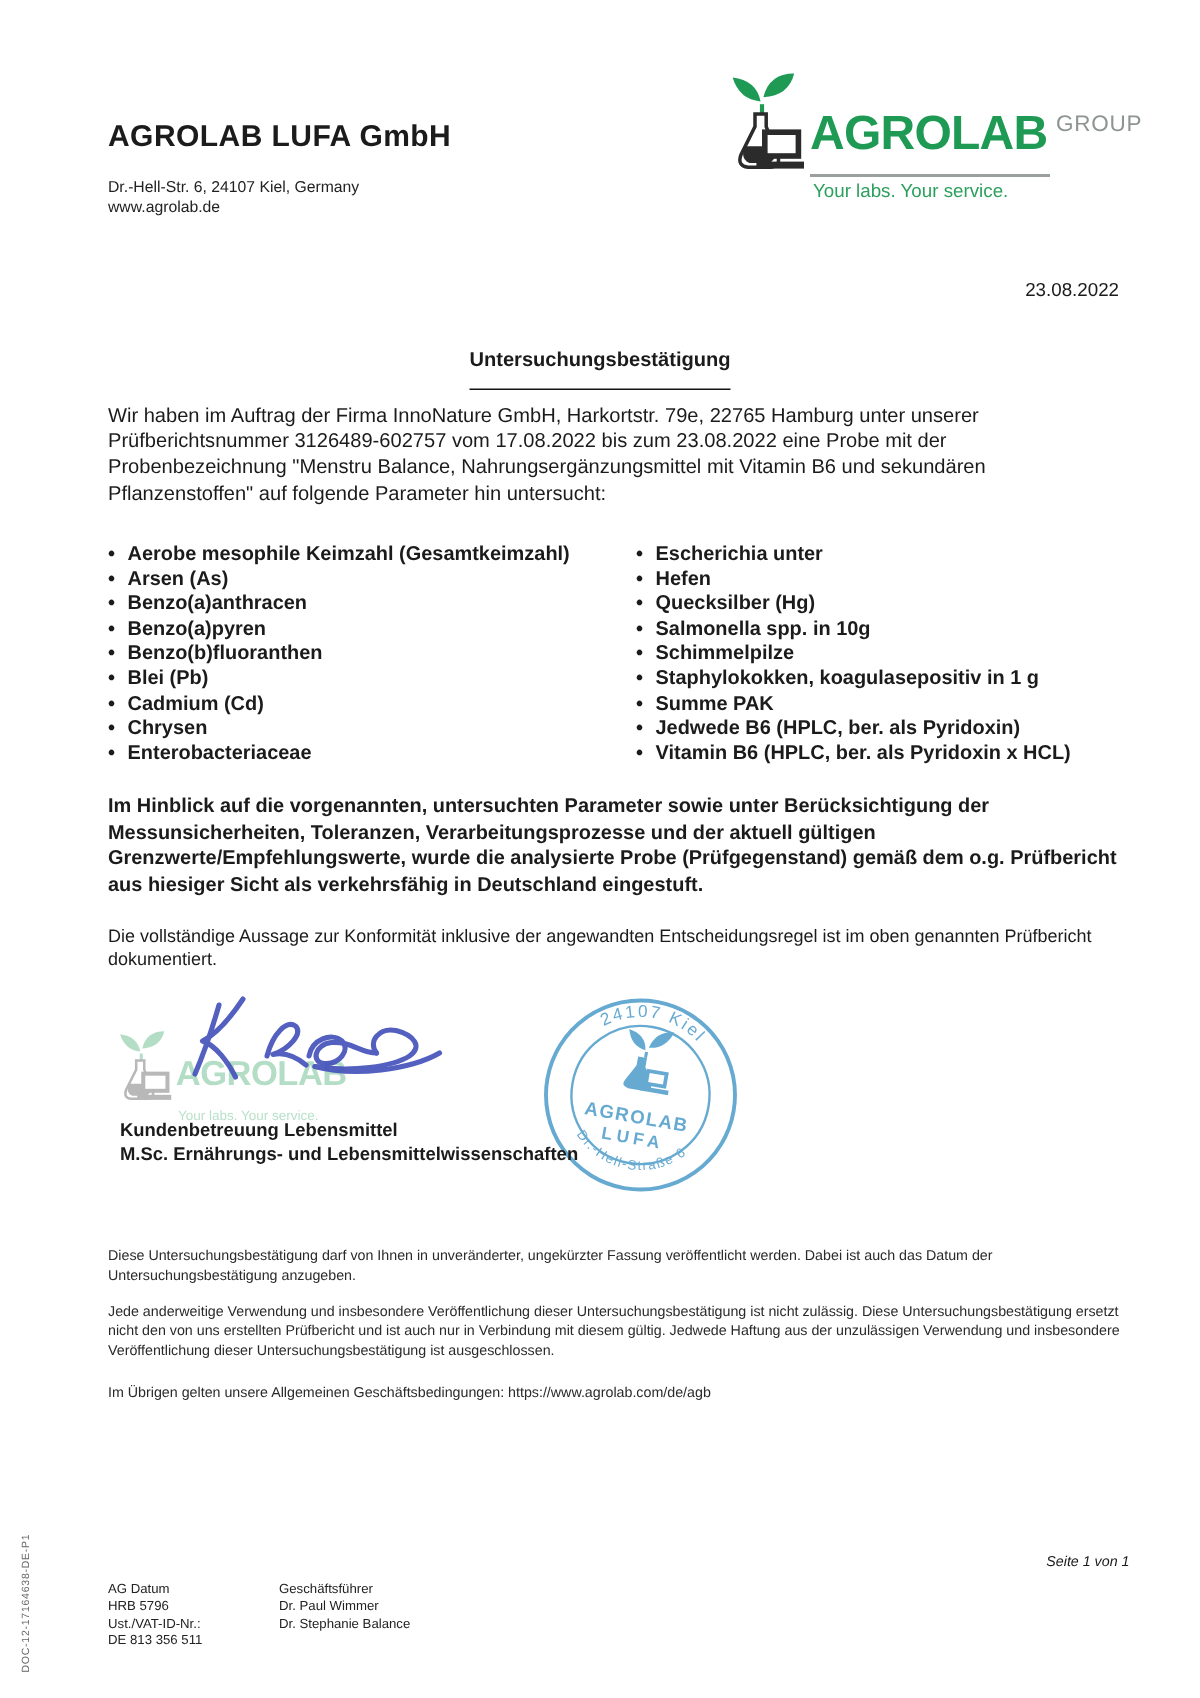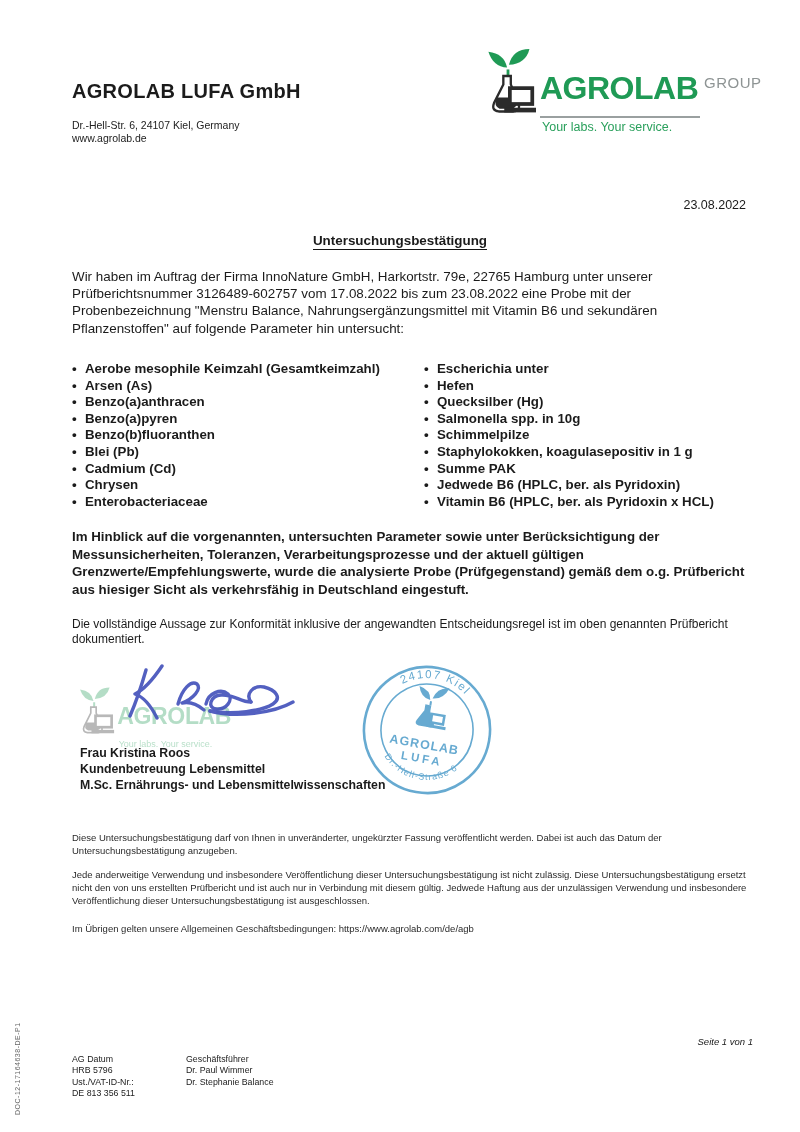--- a/index.html
+++ b/index.html
@@ -13,23 +13,23 @@
   .company-name{left:72px;top:80px;font-size:20px;font-weight:bold;letter-spacing:.3px;}
   .address{left:72px;top:119px;font-size:10.5px;line-height:12.5px;color:#222;}
   
   .logo{left:480px;top:44px;width:300px;height:96px;}
   .logo .brand{position:absolute;left:60px;top:26px;font-size:32px;font-weight:bold;color:#1f9a55;letter-spacing:-.5px;}
   .logo .group{position:absolute;left:224px;top:30px;font-size:15px;color:#8e9494;letter-spacing:.5px;}
   .logo .rule{position:absolute;left:60px;top:72px;width:160px;height:2px;background:#9aa0a0;}
   .logo .tagline{position:absolute;left:62px;top:76px;font-size:12.5px;color:#2aa05c;}
   
   .logo.watermark{left:74px;top:684px;transform:scale(.72);transform-origin:0 0;opacity:.33;}
-  .date{right:54px;top:198px;font-size:12.5px;}
+  .date{right:54px;top:186px;font-size:12.5px;}
   .title-wrap{left:0;top:231px;width:800px;text-align:center;}
-  .title{font-size:13.4px;font-weight:bold;border-bottom:1.6px solid #141414;padding-bottom:1px;}
+  .title{font-size:13.4px;font-weight:bold;border-bottom:1.6px solid #141414;padding-bottom:12px;}
   .intro{left:72px;top:268px;width:676px;font-size:13.4px;line-height:17.2px;}
   
   .params{left:72px;top:361px;width:696px;display:flex;}
   .param-col{display:flex;flex-direction:column;}
   .param-col.left{width:352px;}
   .param-col.right{flex:1;}
   .param-row{display:flex;font-size:13.3px;font-weight:bold;line-height:16.6px;}
   .param-row .bullet{width:13px;flex:none;}
   .conclusion{left:72px;top:528px;width:688px;font-size:13.3px;line-height:17.6px;font-weight:bold;}
   .conformity{left:72px;top:617px;width:692px;font-size:12px;line-height:15px;}
@@ -221,21 +221,20 @@
         <rect x="71" y="52" width="15" height="11"></rect>
         <rect x="73.5" y="54.5" width="10" height="6" fill="#ffffff"></rect>
         <rect x="69" y="64" width="19" height="3"></rect>
       </g>
       <text x="70" y="89" font-size="12.5" font-weight="bold" letter-spacing="1" text-anchor="middle">AGROLAB</text>
       <text x="70" y="103" font-size="11.5" font-weight="bold" letter-spacing="3" text-anchor="middle">LUFA</text>
     </g>
   </svg>
 
   <div class="abs sign-block">
-    <div>Frau Kristina Roos</div>
     <div>Kundenbetreuung Lebensmittel</div>
     <div>M.Sc. Ernährungs- und Lebensmittelwissenschaften</div>
   </div>
 
   <div class="abs legal p1">Diese Untersuchungsbestätigung darf von Ihnen in unveränderter, ungekürzter Fassung veröffentlicht werden. Dabei ist auch das Datum der Untersuchungsbestätigung anzugeben.</div>
   <div class="abs legal p2">Jede anderweitige Verwendung und insbesondere Veröffentlichung dieser Untersuchungsbestätigung ist nicht zulässig. Diese Untersuchungsbestätigung ersetzt nicht den von uns erstellten Prüfbericht und ist auch nur in Verbindung mit diesem gültig. Jedwede Haftung aus der unzulässigen Verwendung und insbesondere Veröffentlichung dieser Untersuchungsbestätigung ist ausgeschlossen.</div>
   <div class="abs legal p3">Im Übrigen gelten unsere Allgemeinen Geschäftsbedingungen: https://www.agrolab.com/de/agb</div>
 
   <div class="abs doc-code">DOC-12-17164638-DE-P1</div>
   <div class="abs page-indicator">Seite 1 von 1</div>

